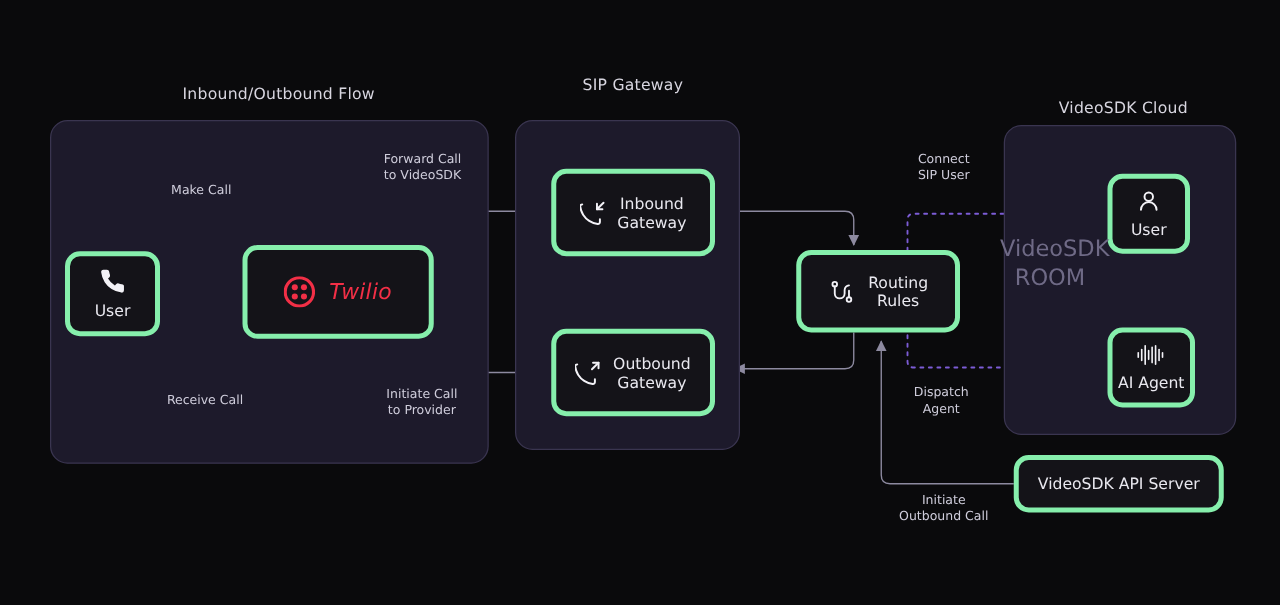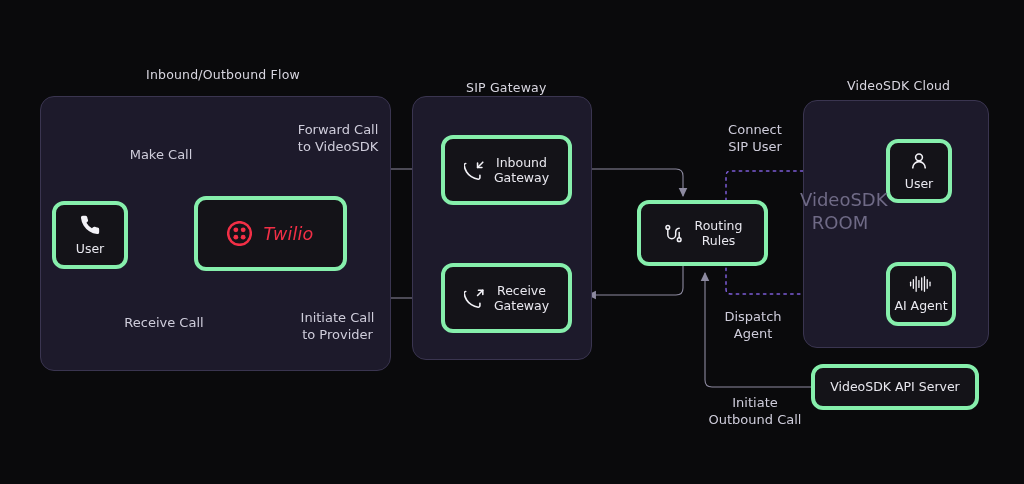--- a/index.html
+++ b/index.html
@@ -75,21 +75,21 @@
   .brand-label {
     font-size: 17.5px;
     color: #f22f46;
     letter-spacing: .2px;
   }
 
   
   .edge-label {
     position: absolute;
     color: #cfcddb;
-    font-size: 13px;
+    font-size: 10px;
     line-height: 1.32;
     text-align: center;
     white-space: pre-line;
     z-index: 4;
   }
   .room-label {
     position: absolute;
     color: #6f6a86;
     font-size: 18px;
     line-height: 1.3;
@@ -134,21 +134,21 @@
 
     <g fill="none" stroke="#7c5cd6" stroke-width="1.5" stroke-dasharray="2.4 4.4" stroke-linecap="round">
       <path d="M726,221 L726,176 Q726,171 731,171 L881,171" marker-end="url(#ahp)"></path>
       <path d="M726,241 L726,289 Q726,294 731,294 L881,294" marker-end="url(#ahp)"></path>
     </g>
   </svg>
 
   <div class="panel-title" style="left:146px; top:67px;">Inbound/Outbound Flow</div>
   <div class="panel" style="left:40px; top:96px; width:351px; height:275px;"></div>
 
-  <div class="panel-title" style="left:466px; top:80px;">SIP Gateway</div>
+  <div class="panel-title" style="left:466px; top:60px;">SIP Gateway</div>
   <div class="panel" style="left:412px; top:96px; width:180px; height:264px;"></div>
 
   <div class="panel-title" style="left:847px; top:78px;">VideoSDK Cloud</div>
   <div class="panel" style="left:803px; top:100px; width:186px; height:248px;"></div>
 
   <div class="node" style="left:52px; top:201px; width:76px; height:68px;">
     <div class="node-stack">
       <span>
         <svg class="icon" width="22" height="22" viewBox="0 0 24 24" fill="none" stroke="#f3f2f7" stroke-width="2" stroke-linecap="round" stroke-linejoin="round">
           <path d="M22 16.92v3a2 2 0 0 1-2.18 2 19.79 19.79 0 0 1-8.63-3.07 19.5 19.5 0 0 1-6-6A19.79 19.79 0 0 1 2.12 4.18 2 2 0 0 1 4.11 2h3a2 2 0 0 1 2 1.72c.12.9.35 1.78.67 2.61a2 2 0 0 1-.45 2.11L8.09 9.68a16 16 0 0 0 6 6l1.24-1.24a2 2 0 0 1 2.11-.45c.83.32 1.71.55 2.61.67A2 2 0 0 1 22 16.92z" fill="#f3f2f7" stroke="none"></path>
@@ -189,21 +189,21 @@
 
   <div class="node" style="left:441px; top:263px; width:131px; height:70px;">
     <div class="node-row" style="gap:9px;">
       <span>
         <svg class="icon" width="21" height="21" viewBox="0 0 24 24" fill="none" stroke="#f3f2f7" stroke-width="1.8" stroke-linecap="round" stroke-linejoin="round">
           <path d="M16.5 2.5h5v5"></path>
           <path d="M15.5 8.5l6-6"></path>
           <path d="M13 17.5v2.6a1.8 1.8 0 0 1-2 1.8 17.8 17.8 0 0 1-7.8-2.8 17.5 17.5 0 0 1-5.4-5.4A17.8 17.8 0 0 1-5 5.9 1.8 1.8 0 0 1-3.2 4" transform="translate(5.2 0)"></path>
         </svg>
       </span>
-      <span class="node-label">Receive
+      <span class="node-label">Outbound
 Gateway</span>
     </div>
   </div>
 
   <div class="node" style="left:637px; top:200px; width:131px; height:66px;">
     <div class="node-row" style="gap:11px;">
       <span>
         <svg class="icon" width="21" height="21" viewBox="0 0 24 24" fill="none" stroke="#f3f2f7" stroke-width="1.7" stroke-linecap="round" stroke-linejoin="round">
           <circle cx="5.5" cy="5" r="2.1"></circle>
           <circle cx="18.5" cy="19" r="2.1"></circle>

